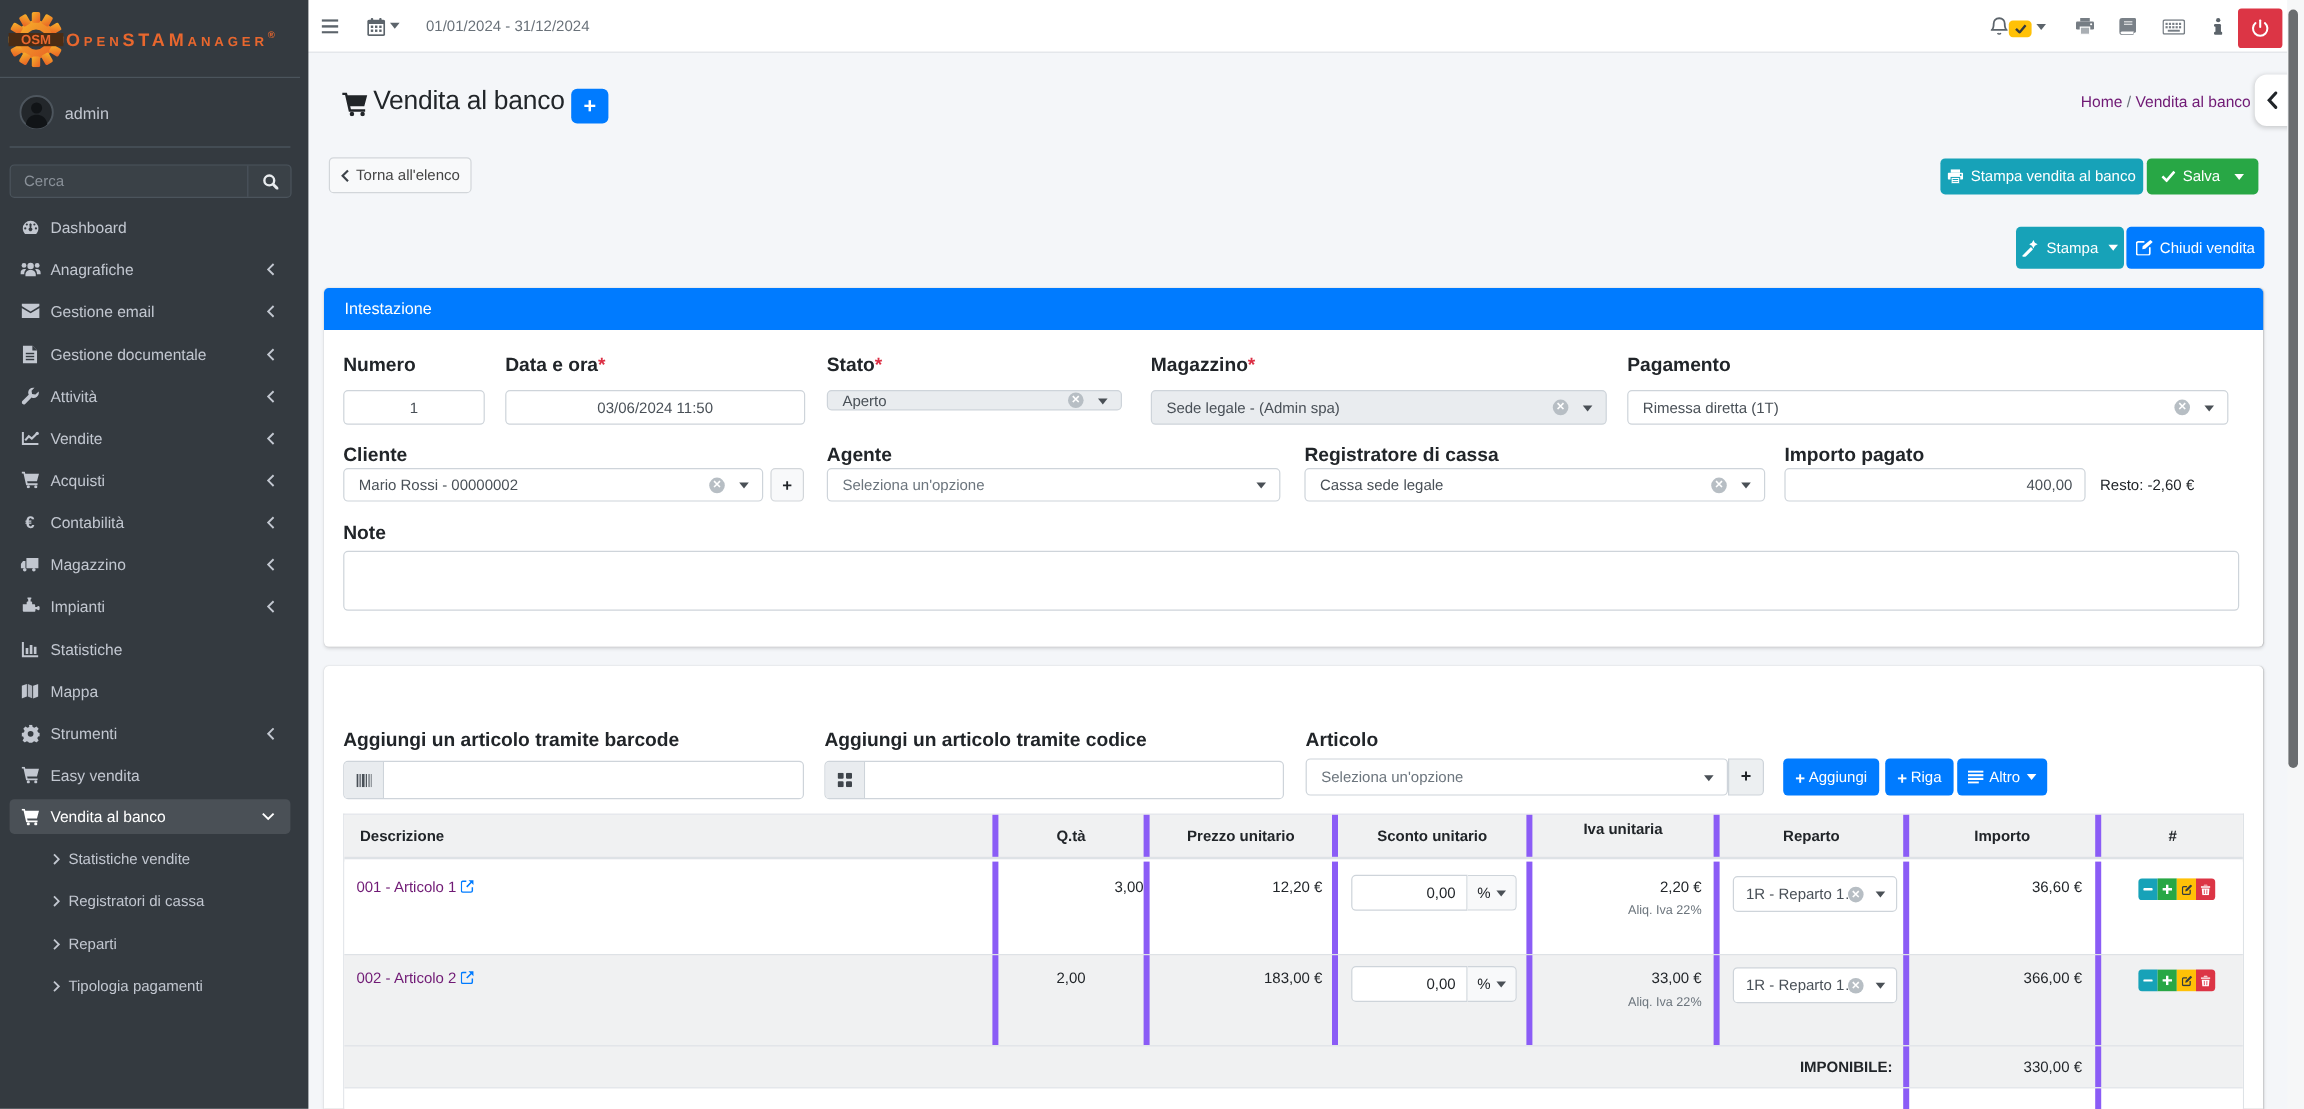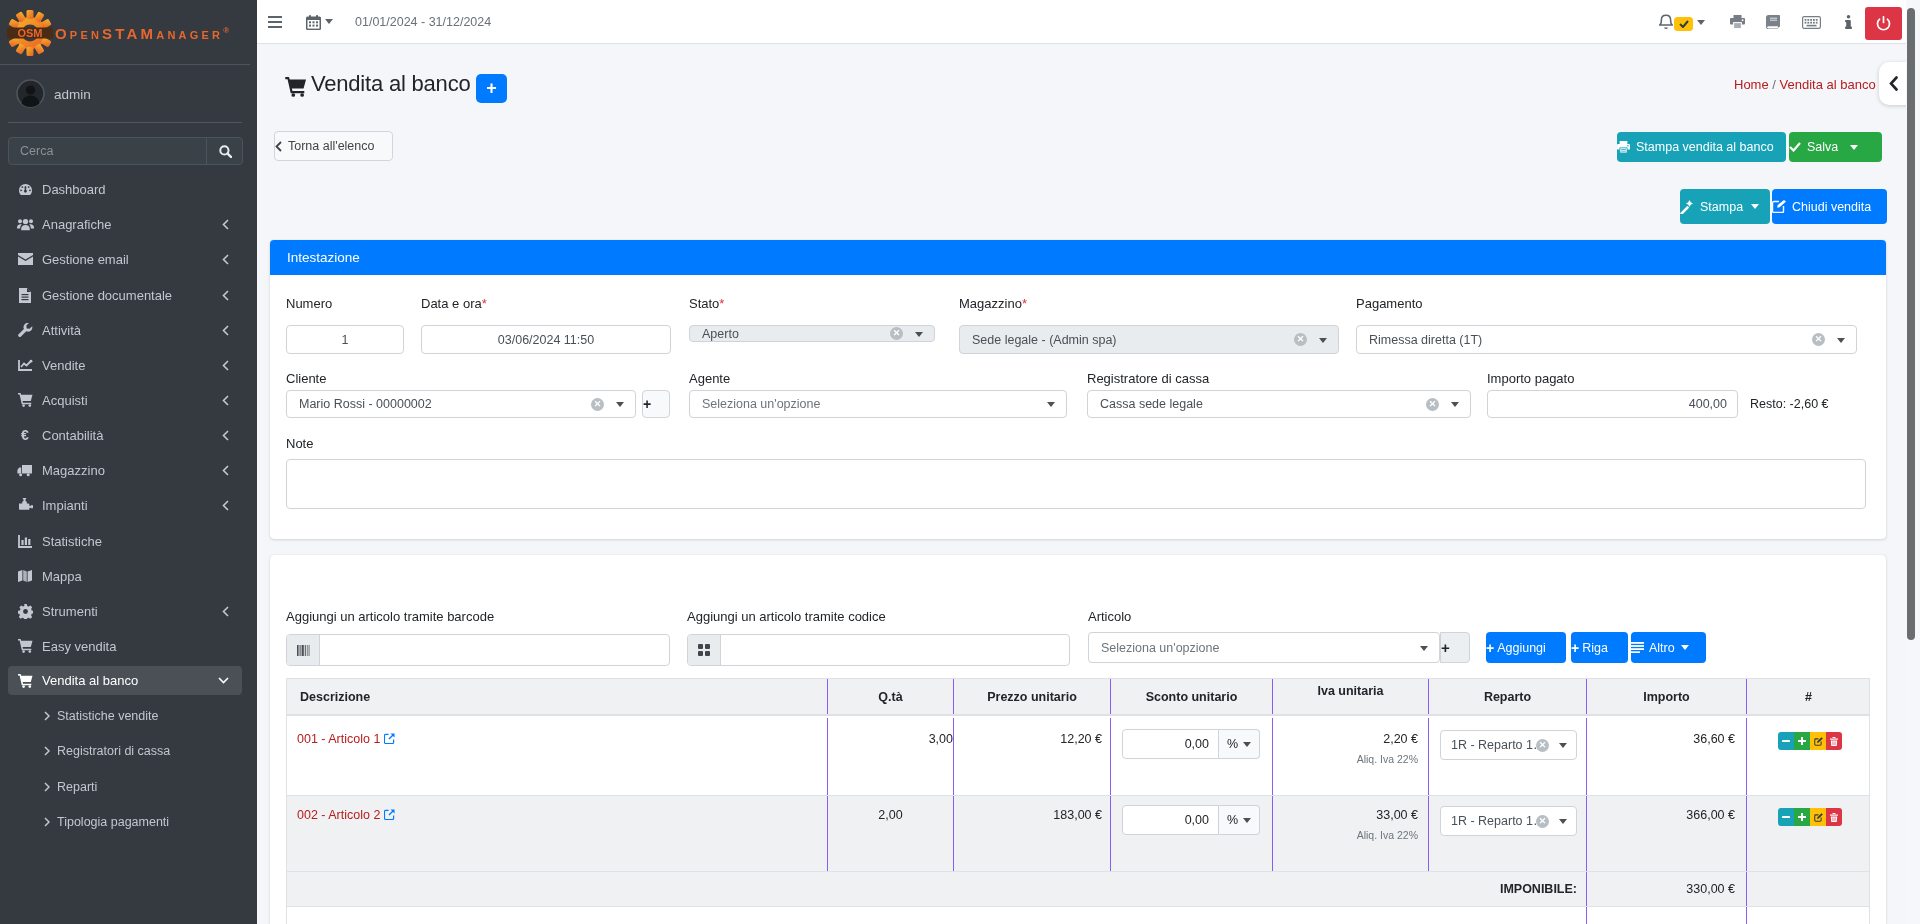--- a/index.html
+++ b/index.html
@@ -11,40 +11,40 @@
 #navbar{position:absolute;left:250px;top:0;width:1670px;height:44px;background:#fff;border-bottom:1px solid #dee2e6;z-index:4}
 .nico{position:absolute;top:0;height:44px;display:flex;align-items:center;color:#5c646b}
 
 .mi{position:absolute;left:8px;width:234px;height:30px;display:flex;align-items:center;color:#c2c7d0;font-size:13px}
 .mi .ic{width:22px;margin-left:6px;margin-right:6px;display:flex;justify-content:center;flex:none}
 .mi .chv{position:absolute;right:13px}
 .smi{position:absolute;left:8px;width:234px;height:30px;display:flex;align-items:center;color:#c2c7d0;font-size:12.5px}
 
 .card{position:absolute;background:#fff;border-radius:4px;box-shadow:0 0 1px rgba(0,0,0,.18),0 1px 3px rgba(0,0,0,.12)}
 .chead{position:absolute;left:0;top:0;right:0;height:35px;background:#007bff;border-radius:4px 4px 0 0;color:#fff;font-size:13.5px;display:flex;align-items:center;padding-left:17px}
-.lbl{position:absolute;font-weight:400;font-size:13px;color:#212529;white-space:nowrap}
+.lbl{position:absolute;font-weight:700;font-size:16px;color:#212529;white-space:nowrap}
 .req{color:#dc2f44}
 .inp{position:absolute;background:#fff;border:1px solid #ced4da;border-radius:4px;font-size:12.5px;color:#495057;display:flex;align-items:center}
 .sel{position:absolute;background:#fff;border:1px solid #ced4da;border-radius:4px;font-size:12.5px;color:#495057;display:flex;align-items:center}
 .sel .t{padding-left:12px;white-space:nowrap;overflow:hidden}
 .sel.dis{background:#e9ecef}
 .clr{position:absolute;right:31px;top:50%;margin-top:-6.5px;width:13px;height:13px;border-radius:50%;background:#b7bec4;color:#fff;font-size:9px;line-height:13px;text-align:center;font-weight:700}
 .car{position:absolute;right:11px;top:50%;margin-top:-2px;width:0;height:0;border:4.5px solid transparent;border-top:5px solid #4a5056}
 .ph{color:#6c757d}
 
-.btn{position:absolute;border-radius:4px;color:#fff;font-size:12.5px;display:flex;align-items:center;justify-content:flex-start;white-space:nowrap}
+.btn{position:absolute;border-radius:4px;color:#fff;font-size:12.5px;display:flex;align-items:center;justify-content:center;white-space:nowrap}
 .b-teal{background:#17a2b8}.b-green{background:#28a745}.b-blue{background:#007bff}
 .b-light{background:#f8f9fa;border:1px solid #d2d6da;color:#444}
 
 .tb{position:absolute;border:1px solid #dee2e6;border-bottom:none}
 .tr{position:absolute;left:0;right:0}
-.td{position:absolute;top:0;bottom:0;border-left:1px solid #8b5cf6;font-size:12.5px;color:#212529}
+.td{position:absolute;top:0;bottom:0;border-left:5px solid #8b5cf6;font-size:12.5px;color:#212529}
 .td:first-child{border-left:none}
 .thead{background:#f0f1f2;font-weight:700}
-a.lnk{color:#b91c1c;text-decoration:none}
+a.lnk{color:#701a75;text-decoration:none}
 .small-g{font-size:10.5px;color:#6c757d}
 svg{display:block}
 </style>
 </head>
 <body>
 <div id="navbar">
   <div class="nico" style="left:18px">
       <svg width="14" height="12" viewBox="0 0 14 12">
         <rect y="0" width="14" height="2" fill="#5c646b"></rect>
         <rect y="5" width="14" height="2" fill="#5c646b"></rect>

